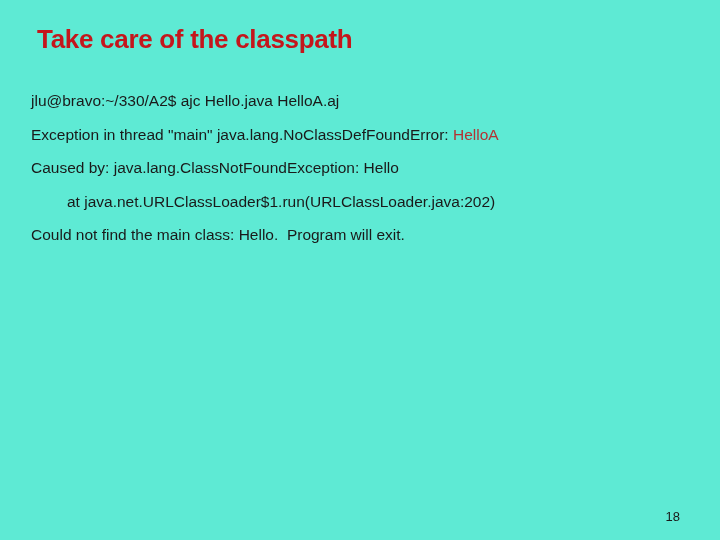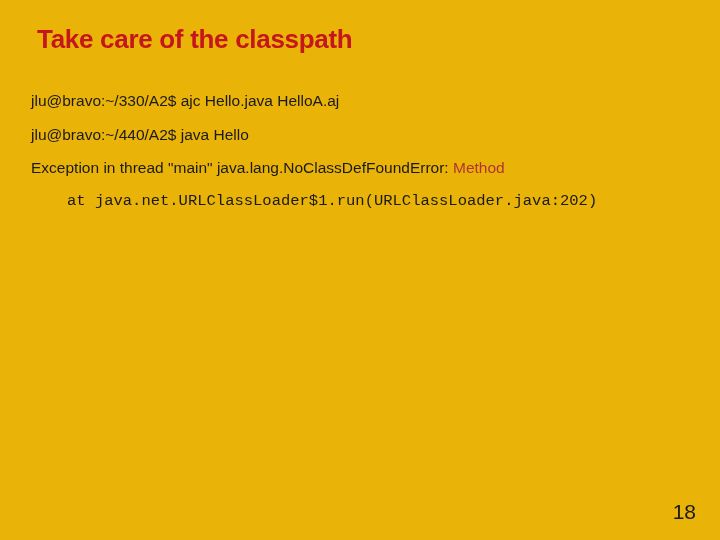--- a/index.html
+++ b/index.html
@@ -4,21 +4,21 @@
 <style>
   html, body {
     margin: 0;
     padding: 0;
     background: #ffffff;
   }
   .slide {
     position: relative;
     width: 720px;
     height: 540px;
-    background: #eab308;
+    background: #5eead4;
     overflow: hidden;
     font-family: "Liberation Sans", sans-serif;
   }
   .title {
     position: absolute;
     left: 37px;
     top: 24px;
     margin: 0;
     font-size: 26px;
     font-weight: 600;
@@ -34,54 +34,54 @@
     font-size: 15.5px;
     color: #1a1a1a;
   }
   .line {
     line-height: 33.6px;
     height: 33.6px;
     white-space: pre;
   }
   .line.indent {
     padding-left: 36px;
-    font-family: Liberation Mono, monospace;
   }
   .red {
     color: #b23333;
   }
   .page-number {
     position: absolute;
-    right: 24px;
+    right: 40px;
     bottom: 16px;
-    font-size: 21px;
+    font-size: 13px;
     color: #1a1a1a;
   }
 </style>
 </head>
 <body>
 
 <div class="slide">
 
   <h1 class="title">Take care of the classpath</h1>
 
   <div class="terminal">
 
     <div class="line">jlu@bravo:~/330/A2$ ajc Hello.java HelloA.aj</div>
 
-    <div class="line">jlu@bravo:~/440/A2$ java Hello</div>
 
-    <div class="line"><span>Exception in thread "main" java.lang.NoClassDefFoundError: </span><span class="red">Method</span></div>
+    <div class="line"><span>Exception in thread "main" java.lang.NoClassDefFoundError: </span><span class="red">HelloA</span></div>
 
+    <div class="line">Caused by: java.lang.ClassNotFoundException: Hello</div>
 
     <div class="line indent">at java.net.URLClassLoader$1.run(URLClassLoader.java:202)</div>
 
 
 
 
 
 
+    <div class="line">Could not find the main class: Hello.  Program will exit.</div>
 
   </div>
 
   <div class="page-number">18</div>
 
 </div>
 
 </body></html>

